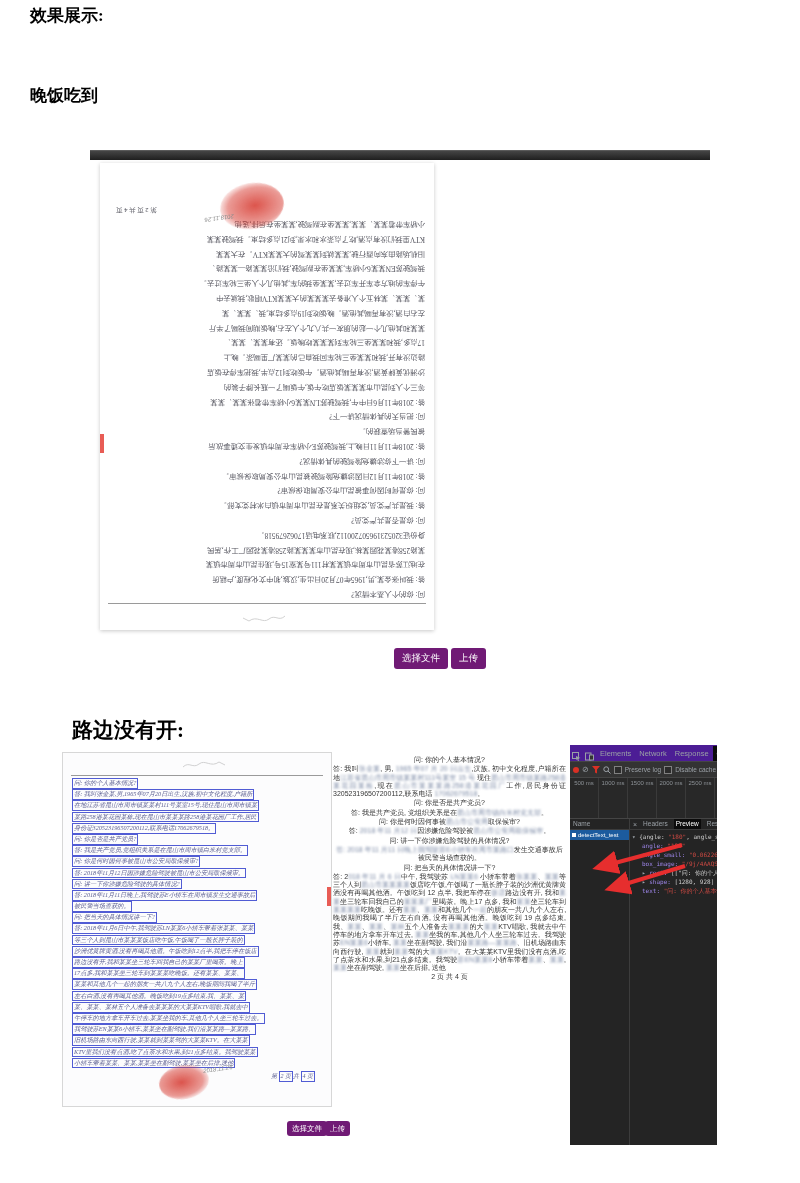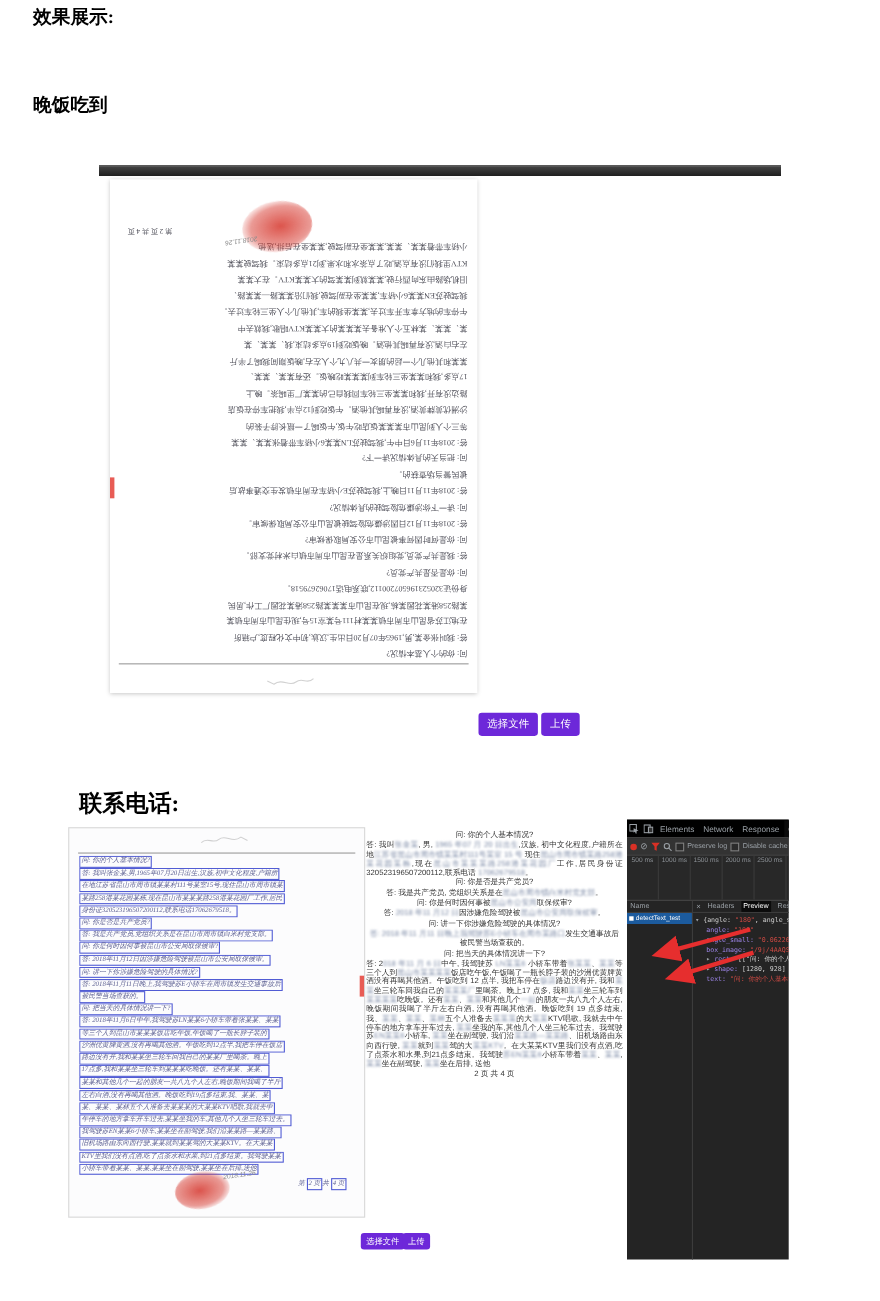--- a/index.html
+++ b/index.html
@@ -4,22 +4,22 @@
 <style>
   html,body{margin:0;padding:0;background:#fff;}
   .stage{position:relative;width:717px;height:1183px;background:#fff;overflow:hidden;
          font-family:"Liberation Sans",sans-serif;}
   
   .h-main{position:absolute;font-family:"Liberation Serif",serif;font-weight:700;color:#000;}
   #hEffect{left:30px;top:4px;font-size:17px;}
   #hInverted{left:30px;top:84px;font-size:17px;}
   #hResult{left:72px;top:716px;font-size:21px;}
   
-  .btn{position:absolute;background:#6d28d9;color:#fff;border:none;border-radius:3px;
-       text-align:right;cursor:pointer;font-family:"Liberation Sans",sans-serif;margin-left:41px;}
+  .btn{position:absolute;background:#701a75;color:#fff;border:none;border-radius:3px;
+       text-align:right;cursor:pointer;font-family:"Liberation Sans",sans-serif;}
   .btn-lg{font-size:9.5px;padding:4px 8px;}
   .btn-sm{font-size:7.5px;padding:2.5px 5px;}
   
   .img1-bar{position:absolute;left:90px;top:150px;width:620px;height:9px;
             background:linear-gradient(#454545,#1f1f1f);border-top:1px solid #5a5a5a;}
   .page{position:absolute;background:#fff;}
   #docFlip{left:100px;top:163px;width:334px;height:467px;box-shadow:0 1px 4px rgba(0,0,0,.22);}
   #docFlip .rot{position:absolute;inset:0;transform:rotate(180deg);}
   #docDet{left:62px;top:752px;width:268px;height:353px;border:1px solid #d7d7d7;background:#fcfcfd;}
   
@@ -49,21 +49,21 @@
   .scribble{position:absolute;left:44%;top:4px;opacity:.65;}
   
   #midcol{position:absolute;left:333px;top:756px;width:233px;font-size:7px;line-height:8.3px;
           color:#353535;}
   #midcol p{margin:0 0 1px 0;}
   #midcol p.c{text-align:center;}
   #midcol p.j{text-align:justify;}
   .rz{color:#7c8aa6;filter:blur(1px);}
   
   #devtools{position:absolute;left:570px;top:745px;width:203px;height:400px;background:#242424;overflow:hidden;}
-  .dt-tabbar{height:16px;background:#000000;border-bottom:1px solid #454545;display:flex;align-items:center;overflow:hidden;}
+  .dt-tabbar{height:16px;background:#4c1d95;border-bottom:1px solid #454545;display:flex;align-items:flex-end;overflow:hidden;}
   .dt-ticon{margin:0 2px;flex:none;}
   .dt-tab{flex:none;font-size:7.5px;color:#9aa0a6;padding:0 4px;line-height:15px;white-space:nowrap;}
   .dt-tab.active{background:#0b0b0b;color:#fff;}
   .dt-toolbar{height:15px;background:#333;border-bottom:1px solid #454545;display:flex;align-items:center;
       gap:3px;padding:0 3px;overflow:hidden;font-size:6.5px;color:#9aa0a6;white-space:nowrap;}
   .dot{width:6px;height:6px;border-radius:50%;background:#d93025;flex:none;}
   .chk{width:6px;height:6px;border:1px solid #808080;flex:none;background:#2b2b2b;}
   .caret{font-size:5.5px;}
   .dt-timeline{height:40px;background:#282828;border-bottom:1px solid #454545;display:flex;overflow:hidden;}
   .dt-cell{flex:1;border-right:1px solid #3a3a3a;font-size:6px;color:#8c9196;text-align:center;
@@ -138,21 +138,21 @@
           <div class="stamp"></div>
           <div class="sig">2018.11.26</div>
           <div class="edge-mark"></div>
         </div>
       </div>
   </div>
 
   <button class="btn btn-lg" style="left:394px;top:648px;">选择文件</button>
   <button class="btn btn-lg" style="left:451px;top:648px;">上传</button>
 
-  <div id="hResult" class="h-main">联系电话:</div>
+  <div id="hResult" class="h-main">路边没有开:</div>
 
   <div id="docDet" class="page det">
     <div class="doc-inner" id="docDetInner">
         <div class="doc-head">
           <div class="scribble"><svg width="46" height="12" viewBox="0 0 46 12">
               <path d="M2 8 C8 2,12 10,18 5 S30 9,38 3 L44 6" fill="none" stroke="#b9b9b9" stroke-width="1"></path>
             </svg></div>
         </div>
         <div class="doc-rule"></div>
         <div class="doc-lines">

